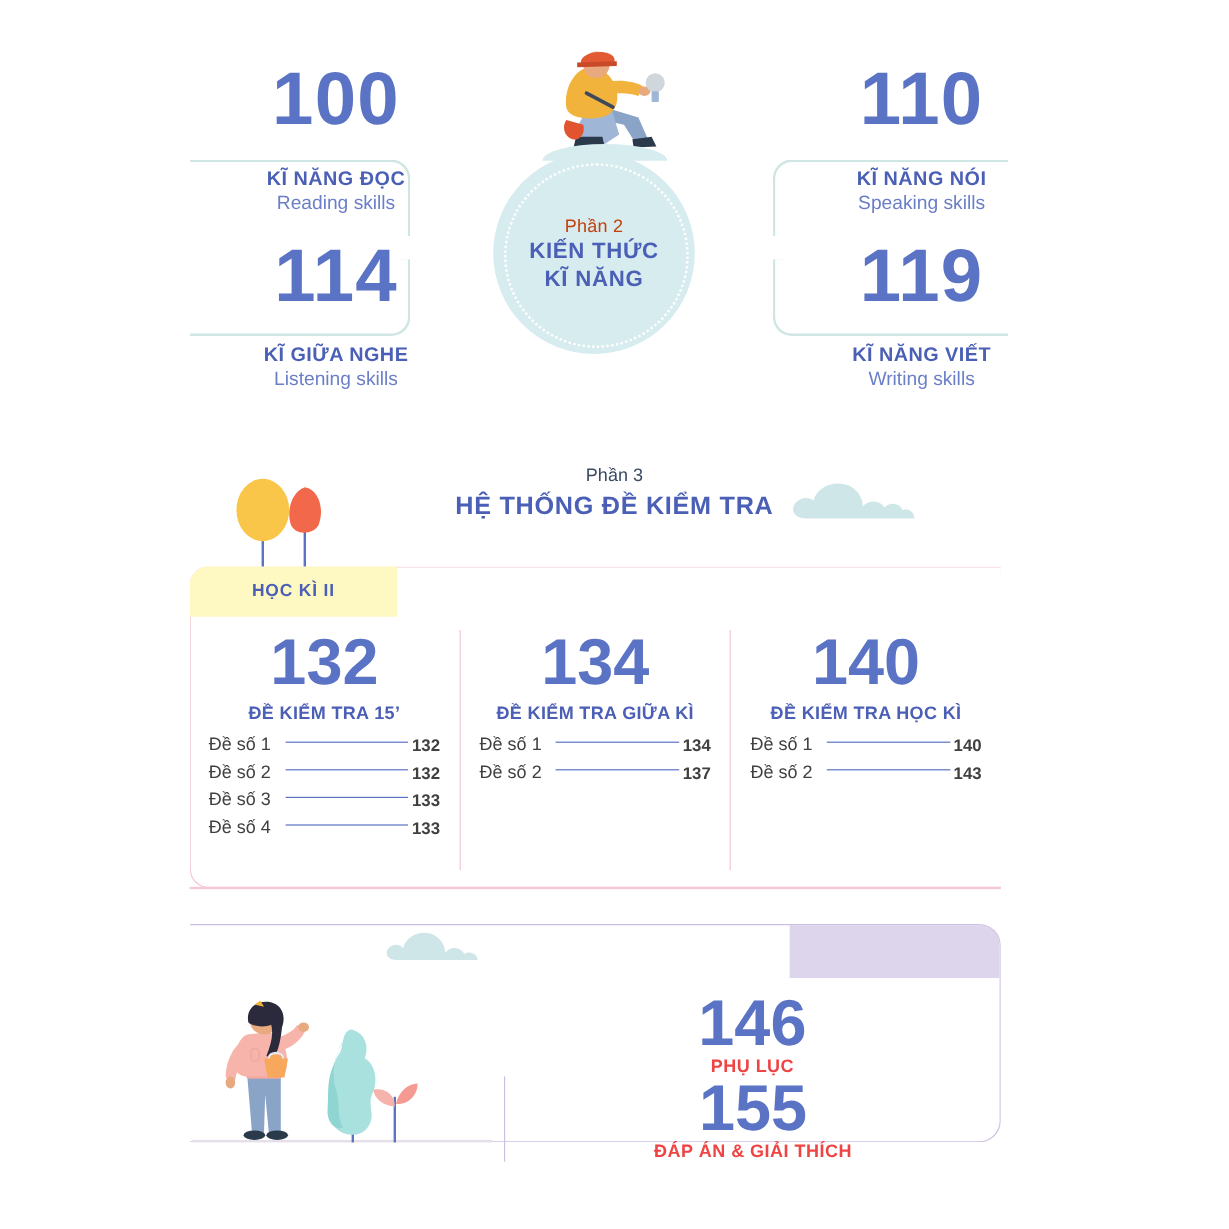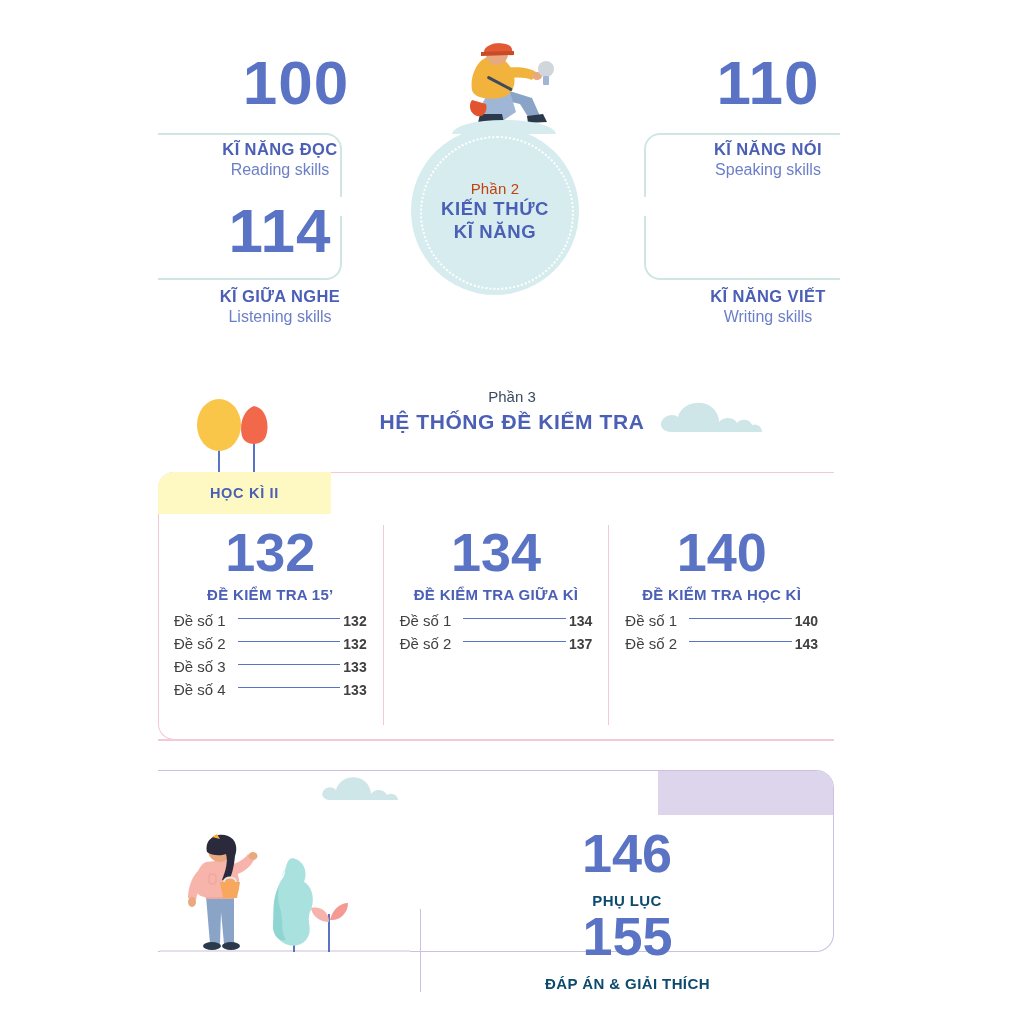--- a/index.html
+++ b/index.html
@@ -50,21 +50,21 @@
   
   .conn-r1{left:644px;top:133px;width:194px;height:62px;
     border-width:2px 0 0 2px;border-top-left-radius:16px;}
   .conn-r2{left:644px;top:216px;width:194px;height:62px;
     border-width:0 0 2px 2px;border-bottom-left-radius:16px;}
 
   .cell{position:absolute;}
   .cell.left{text-align:center;width:240px;}
   .cell.right{text-align:center;width:240px;}
 
-  .c-100{left:176px;top:52px;}
+  .c-100{left:160px;top:52px;}
   .c-114{left:160px;top:200px;}
   .c-110{left:648px;top:52px;}
   .c-119{left:648px;top:200px;}
   .lbl-100{left:160px;top:140px;}
   .lbl-114{left:160px;top:287px;}
   .lbl-110{left:648px;top:140px;}
   .lbl-119{left:648px;top:287px;}
 
   
   .circle-wrap{position:absolute;left:411px;top:127px;width:168px;height:168px;}
@@ -136,21 +136,21 @@
   .purple-block{
     position:absolute;left:658px;top:771px;width:175px;height:44px;
     background:#ddd5ec;border-top-right-radius:17px;
   }
   .bot-items{
     position:absolute;left:420px;top:826px;width:414px;height:110px;display:flex;flex-direction:column;
   }
   .bot-item{flex:1;text-align:center;position:relative;}
   .bot-item + .bot-item{border-left:1.5px solid #cdbfe3;}
   .bot-item .num{font-size:54px;font-weight:700;color:#5b73c4;line-height:1;}
-  .bot-item .cap{font-size:15px;font-weight:700;color:#0c4a6e;letter-spacing:.4px;margin-top:12px;white-space:nowrap;}
+  .bot-item .cap{font-size:15px;font-weight:700;color:#ef4444;letter-spacing:.4px;margin-top:0;white-space:nowrap;}
 
   .ground{position:absolute;left:160px;top:950px;width:250px;height:2px;background:#e6dfe9;}
   .woman{position:absolute;left:176px;top:832px;width:90px;height:122px;}
   .bush{position:absolute;left:262px;top:856px;width:64px;height:98px;}
   .sprout{position:absolute;left:308px;top:898px;width:42px;height:56px;}
   .cloud-b{position:absolute;left:320px;top:772px;width:96px;height:32px;}
 </style>
 </head>
 <body>
 
@@ -180,20 +180,23 @@
     </div>
 
     <div class="cell right c-110">
       <div class="bignum">110</div>
     </div>
     <div class="cell right lbl-110">
       <div class="skill-title">KĨ NĂNG NÓI</div>
       <div class="skill-sub">Speaking skills</div>
     </div>
 
+    <div class="cell right c-119">
+      <div class="bignum">119</div>
+    </div>
     <div class="cell right lbl-119">
       <div class="skill-title">KĨ NĂNG VIẾT</div>
       <div class="skill-sub">Writing skills</div>
     </div>
 
     <div class="circle-wrap">
       <div class="circle"></div>
       <div class="circle-dots"></div>
       <div class="circle-txt">
         <div class="circle-pre">Phần 2</div>

